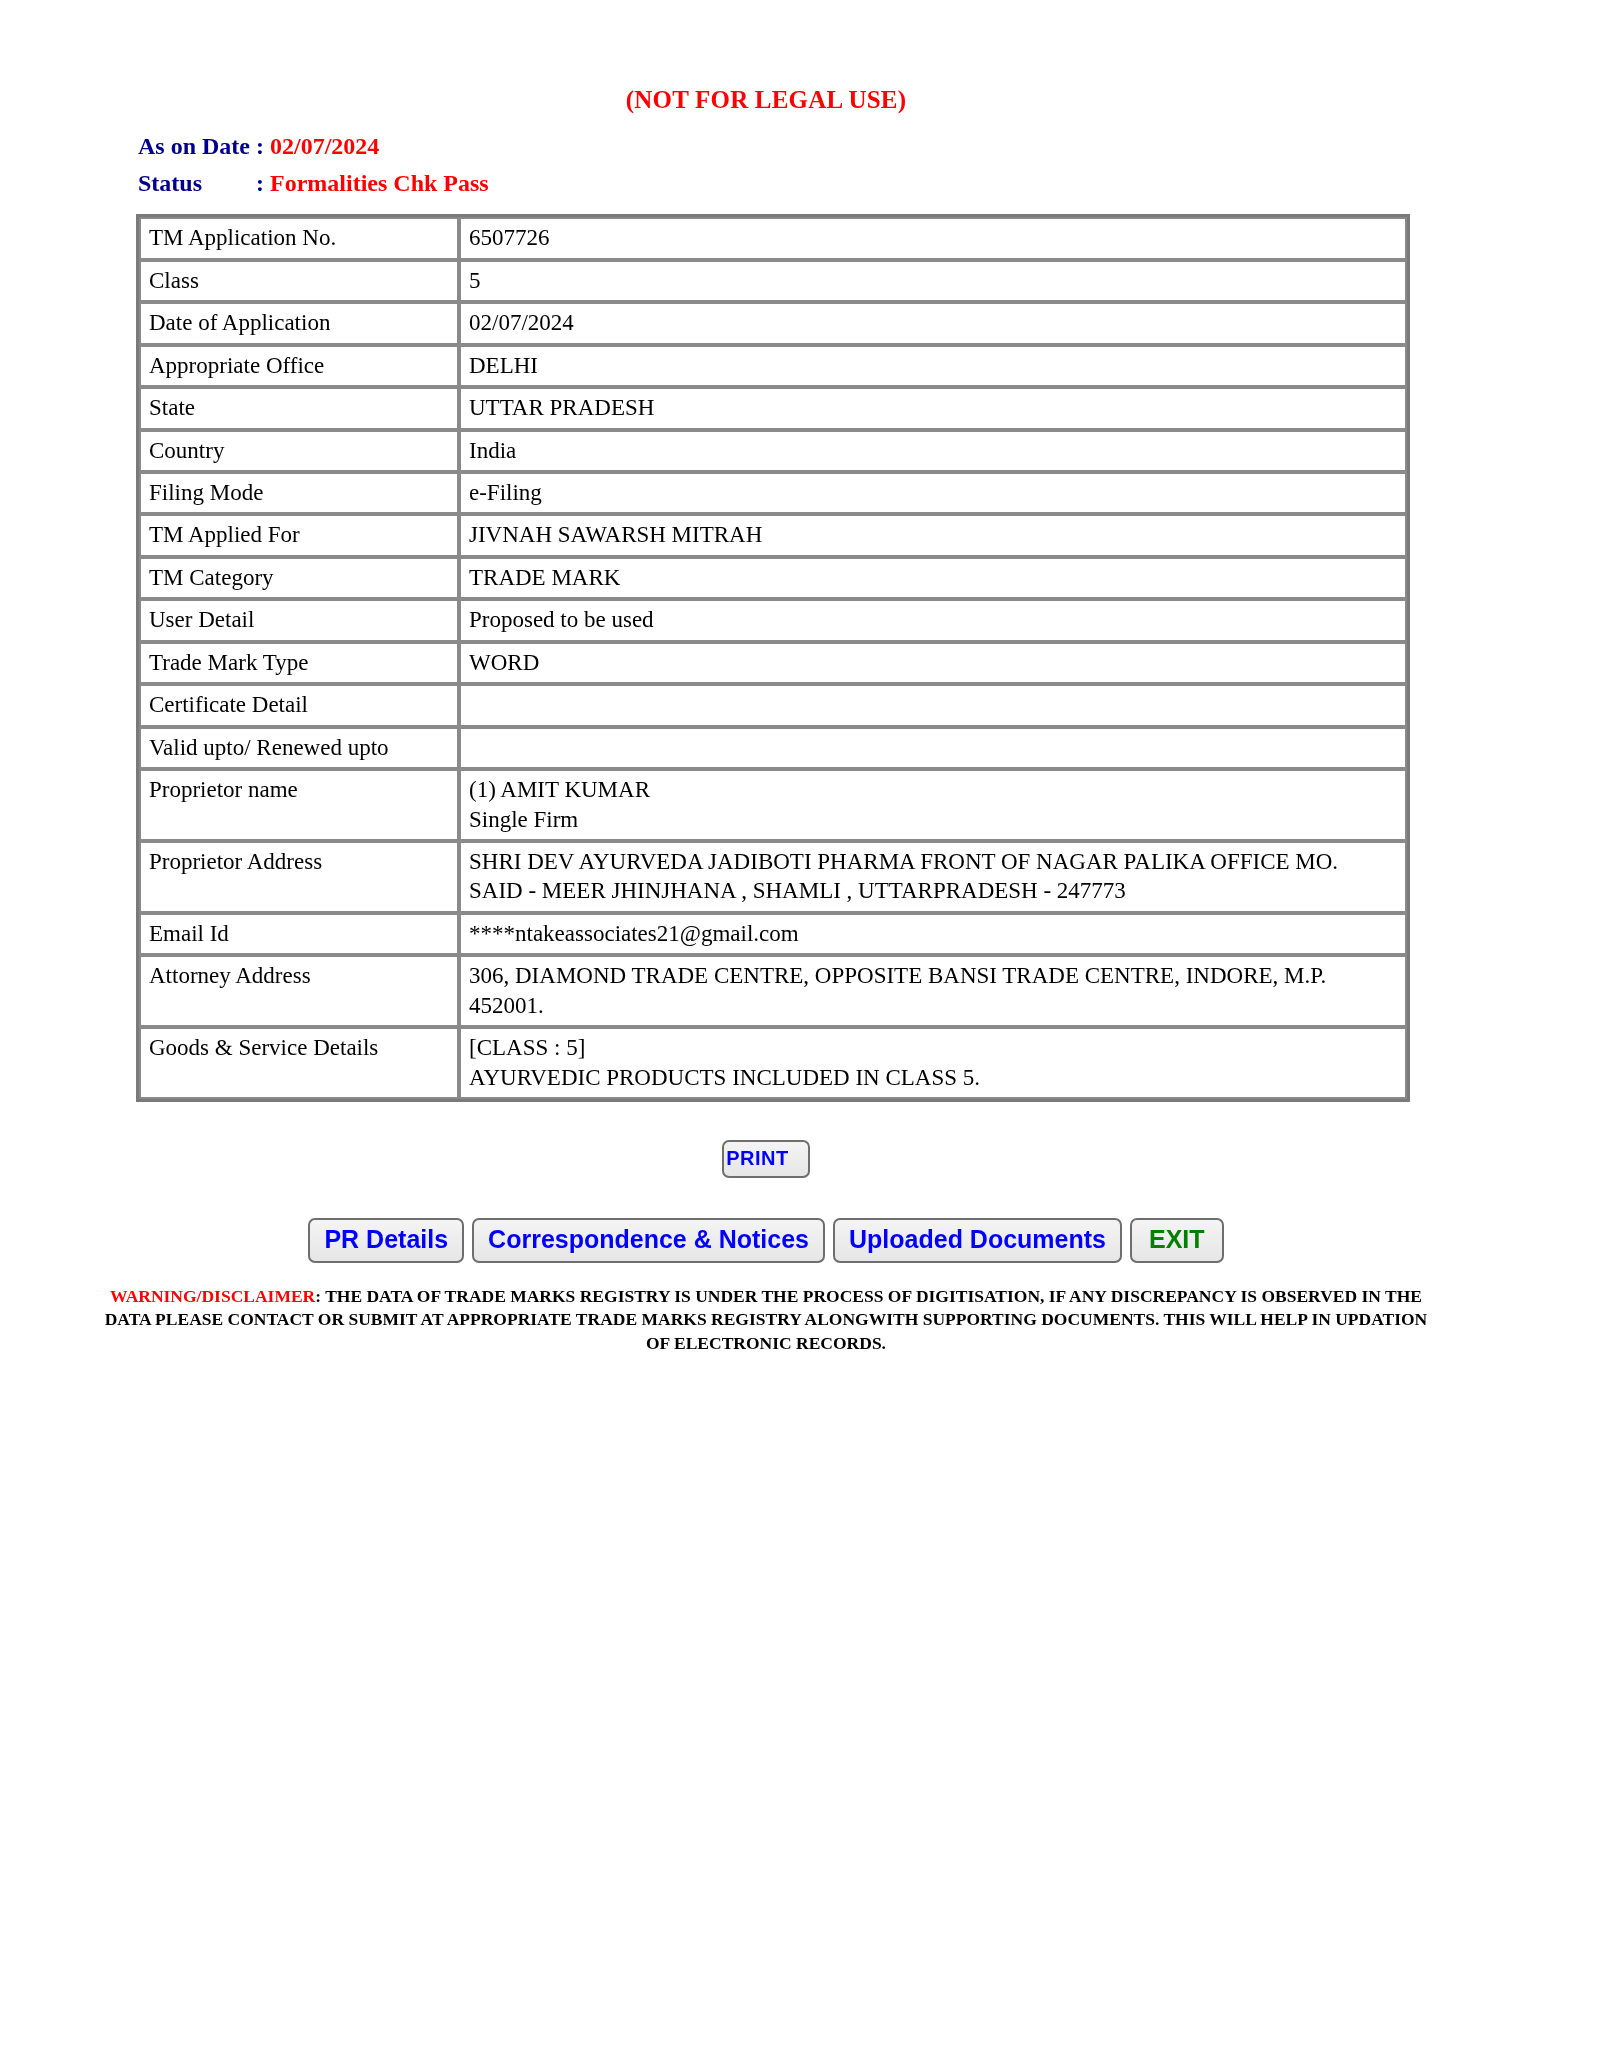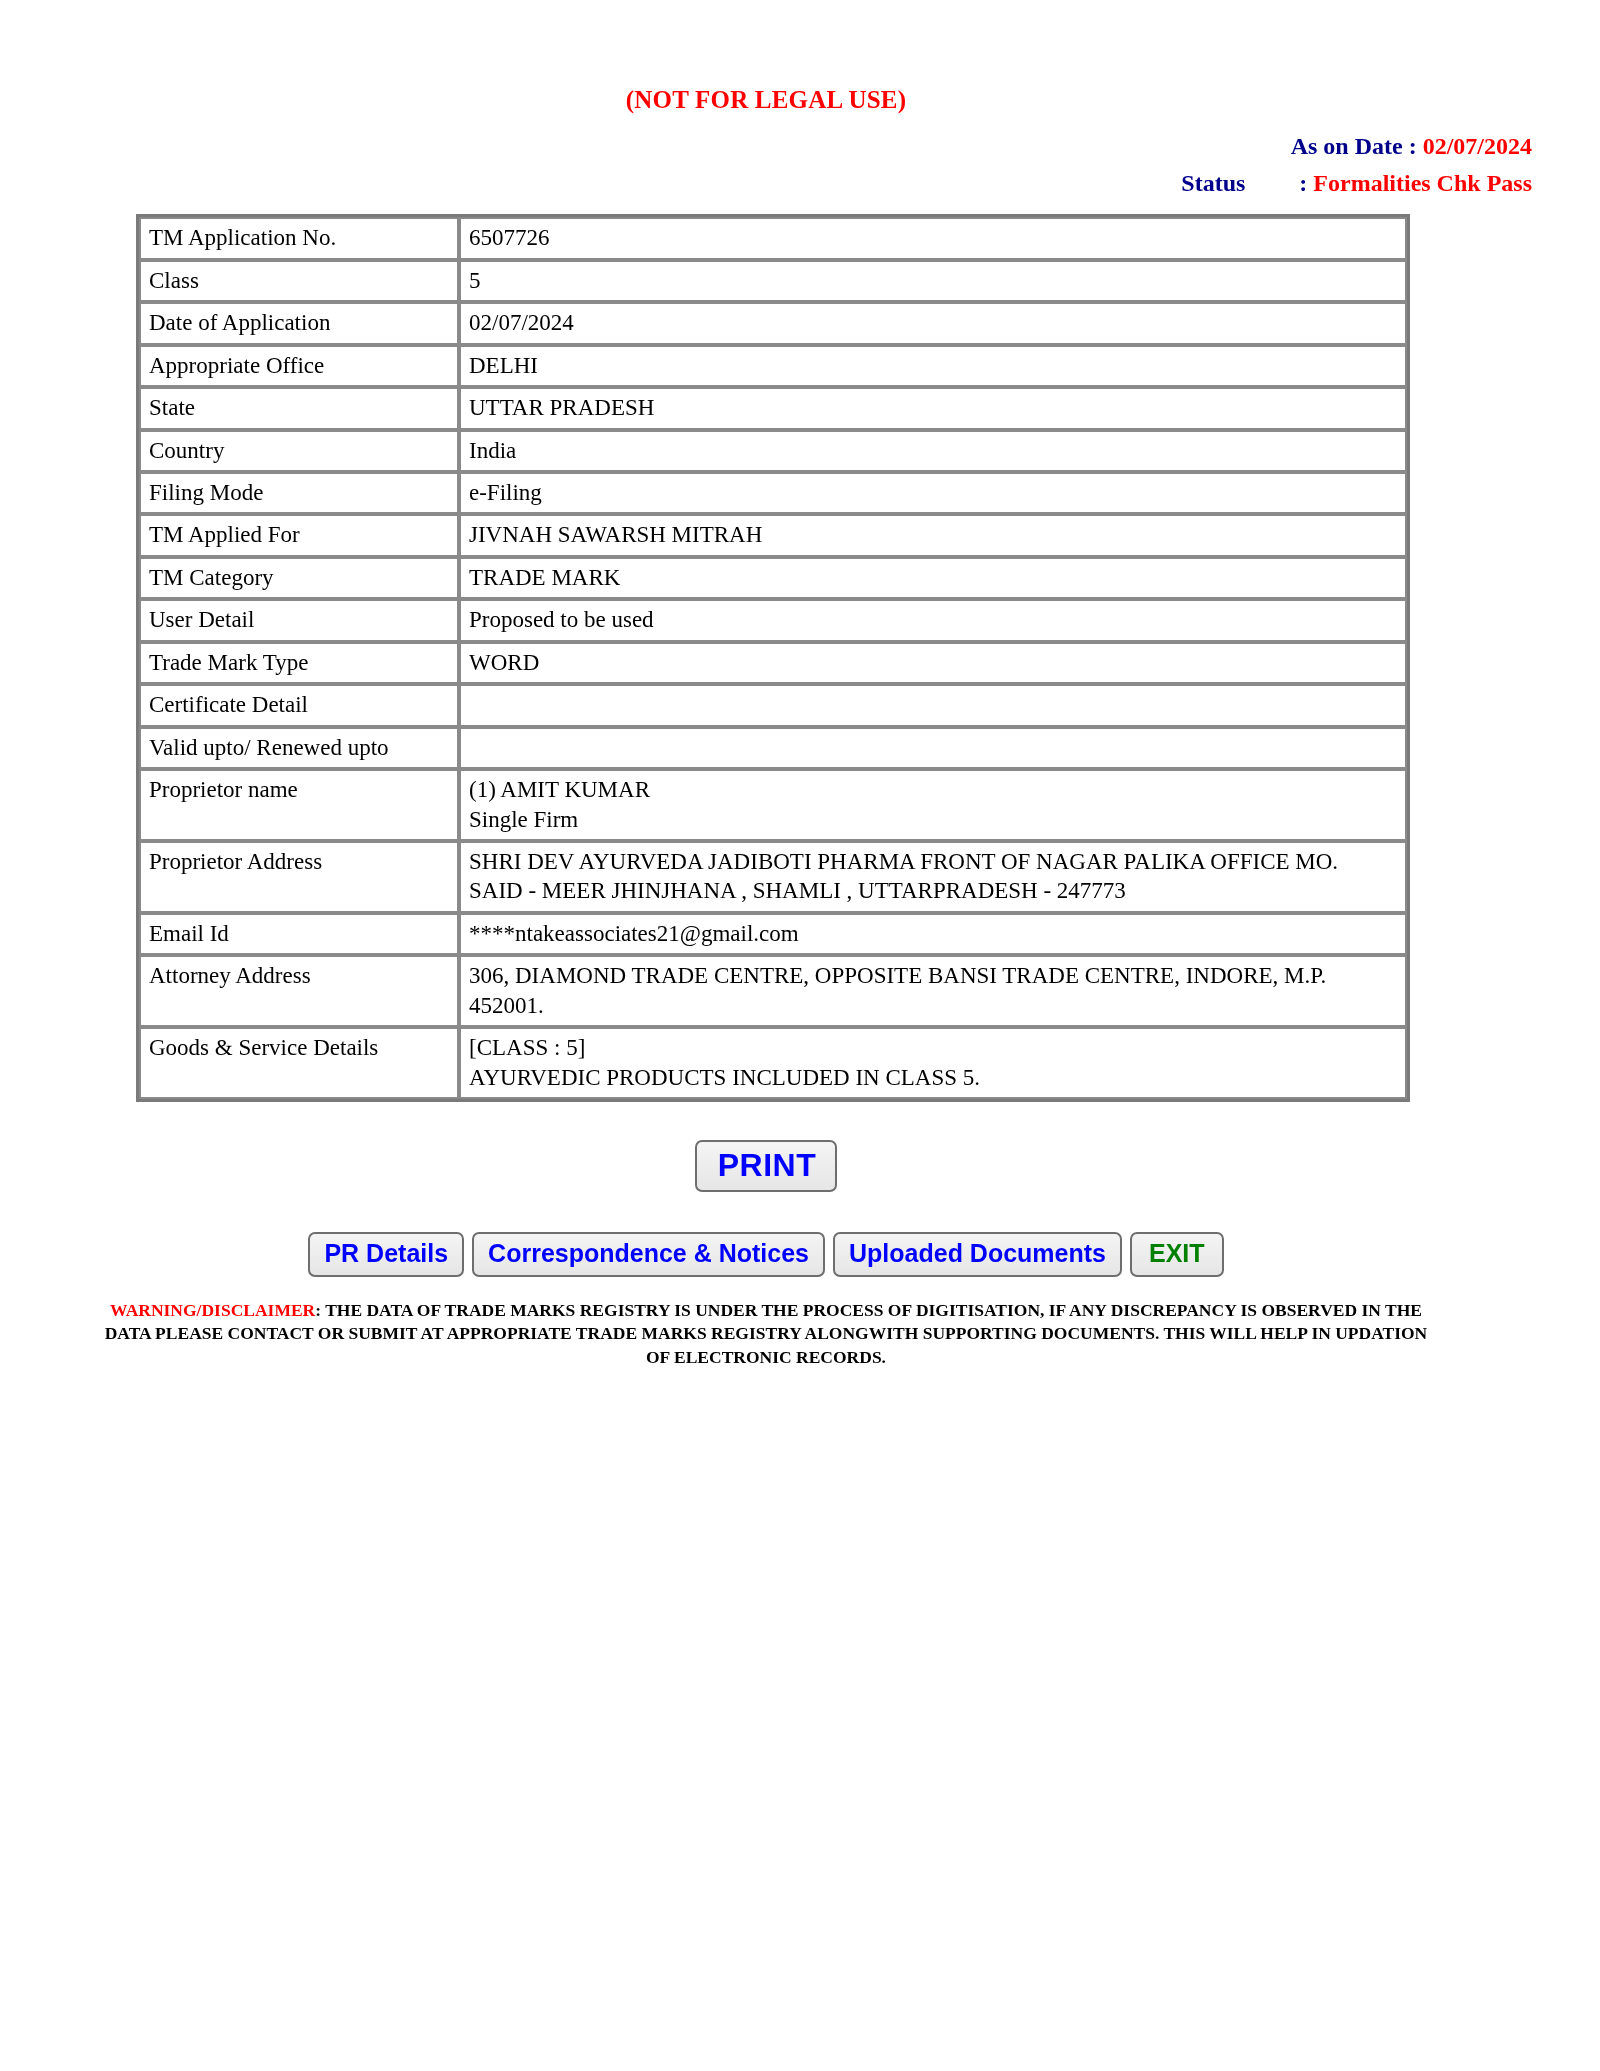--- a/index.html
+++ b/index.html
@@ -29,21 +29,20 @@
     padding-top: 86px;
     letter-spacing: 0.2px;
   }
   .meta-block {
     margin-top: 14px;
     padding-left: 138px;
     font-size: 24px;
     font-weight: bold;
     line-height: 1.55;
     font-family: "Liberation Serif", "DejaVu Serif", serif;
-    text-align: right;
   }
   .meta-line {
     white-space: pre;
   }
   .meta-label {
     color: #00008b;
   }
   .meta-value {
     color: #ff0000;
   }
@@ -90,23 +89,23 @@
     display: inline-block;
     background: linear-gradient(#f4f4f4, #e6e6e6);
     border: 2px solid #6e6e6e;
     border-radius: 7px;
     font-family: "Liberation Sans", "DejaVu Sans", sans-serif;
     font-weight: bold;
     cursor: pointer;
     box-sizing: border-box;
   }
   .btn-print {
-    font-size: 32px;
+    font-size: 20px;
     color: #0000ff;
-    padding: 5px 19px 6px 21px;
+    padding: 5px 19px 6px 2px;
     letter-spacing: 0.5px;
   }
   .nav-row {
     text-align: center;
     margin-top: 40px;
   }
   .btn-nav {
     font-size: 25px;
     color: #0000ff;
     padding: 5px 14px 7px 14px;

